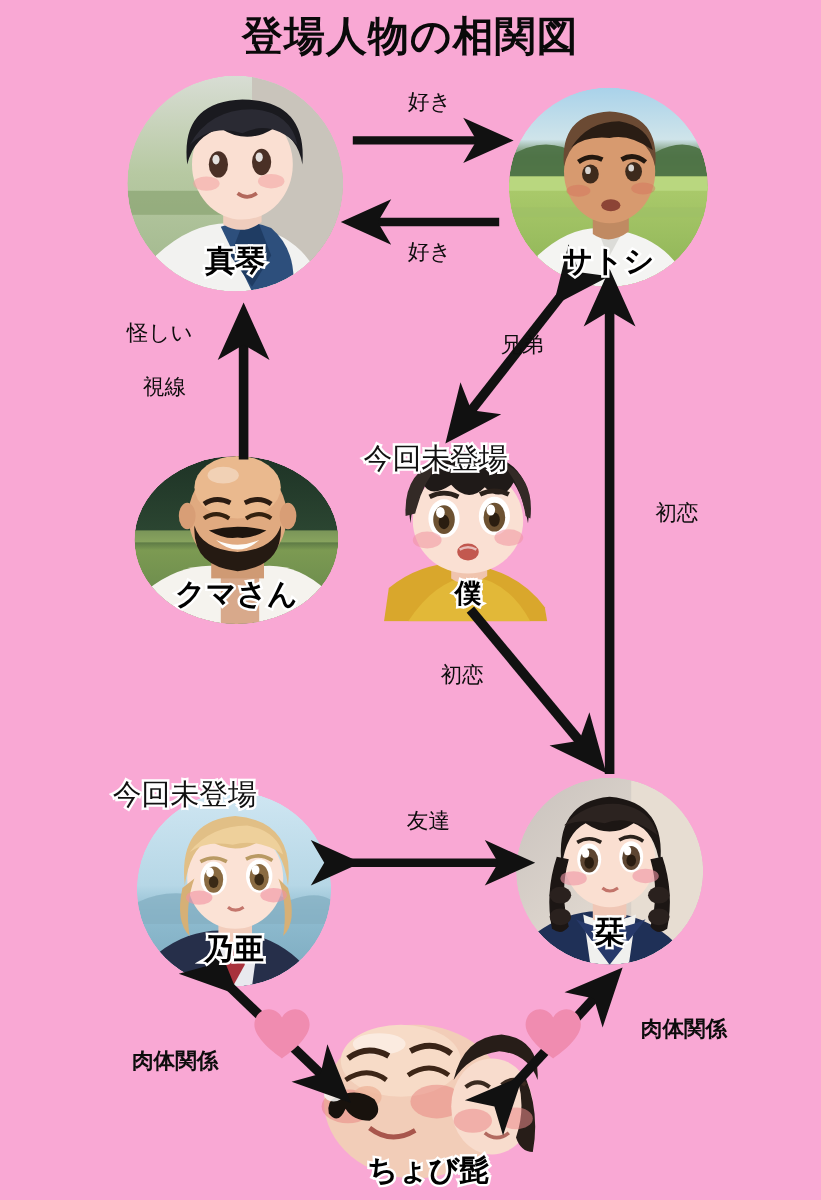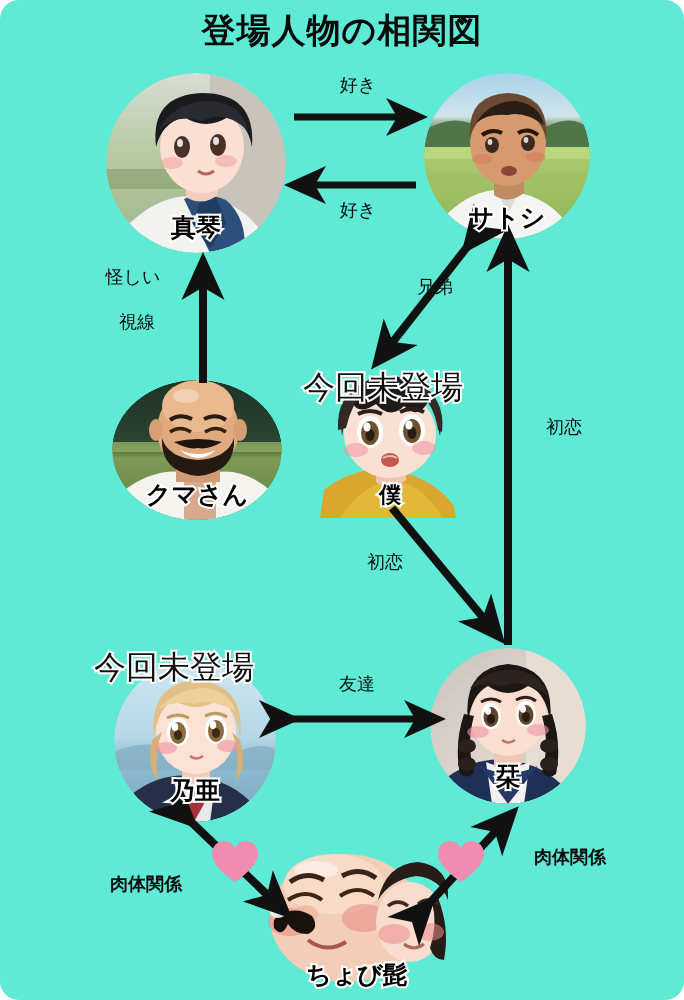--- a/index.html
+++ b/index.html
@@ -6,23 +6,22 @@
   * { box-sizing: border-box; }
   html, body {
     margin: 0; padding: 0;
     background: #ffffff;
     font-family: "DejaVu Sans", "Liberation Sans", sans-serif;
   }
   #canvas {
     position: relative;
     width: 684px;
     height: 1000px;
-    background: #5eead4;
+    background: #f9a8d4;
     overflow: hidden;
-    border-radius: 19px;
   }
 
   
   #title {
     position: absolute;
     left: 0; top: 8px;
     width: 684px;
     text-align: center;
     font-size: 34px;
     font-weight: bold;
@@ -59,21 +58,21 @@
     z-index: 30;
     white-space: nowrap;
     -webkit-text-stroke: 4px #fff;
     paint-order: stroke fill;
   }
   .name.small { font-size: 22px; }
 
   
   .note {
     position: absolute;
-    font-size: 32px;
+    font-size: 24px;
     font-weight: 500;
     color: #111;
     z-index: 40;
     white-space: nowrap;
     -webkit-text-stroke: 4px #fff;
     paint-order: stroke fill;
   }
 
   
   .edge-label {
@@ -146,21 +145,21 @@
     </g>
 
     <g transform="translate(210,840) scale(1.0)">
       <path d="M25,42 C25,42 2,27 2,14 C2,6 8,1 14,1 C19,1 23,4 25,8 C27,4 31,1 36,1 C42,1 48,6 48,14 C48,27 25,42 25,42 Z" fill="#F08CB0"></path>
     </g>
     <g transform="translate(436,840) scale(1.0)">
       <path d="M25,42 C25,42 2,27 2,14 C2,6 8,1 14,1 C19,1 23,4 25,8 C27,4 31,1 36,1 C42,1 48,6 48,14 C48,27 25,42 25,42 Z" fill="#F08CB0"></path>
     </g>
   </svg>
 
-  <div class="node" style="left:106px; top:73px; width:180px; height:180px;">
+  <div class="node" style="left:106px; top:63px; width:180px; height:180px;">
     <div class="portrait">
       <svg width="180" height="180" viewBox="0 0 180 180">
         <defs>
           <clipPath id="cM">
               <circle cx="90" cy="90" r="90"></circle>
             </clipPath>
           <linearGradient id="gM" x1="0" y1="0" x2="0" y2="1">
             <stop offset="0%" stop-color="#d8ddd4"></stop>
             <stop offset="45%" stop-color="#b7c9a2"></stop>
             <stop offset="100%" stop-color="#9fb68b"></stop>

